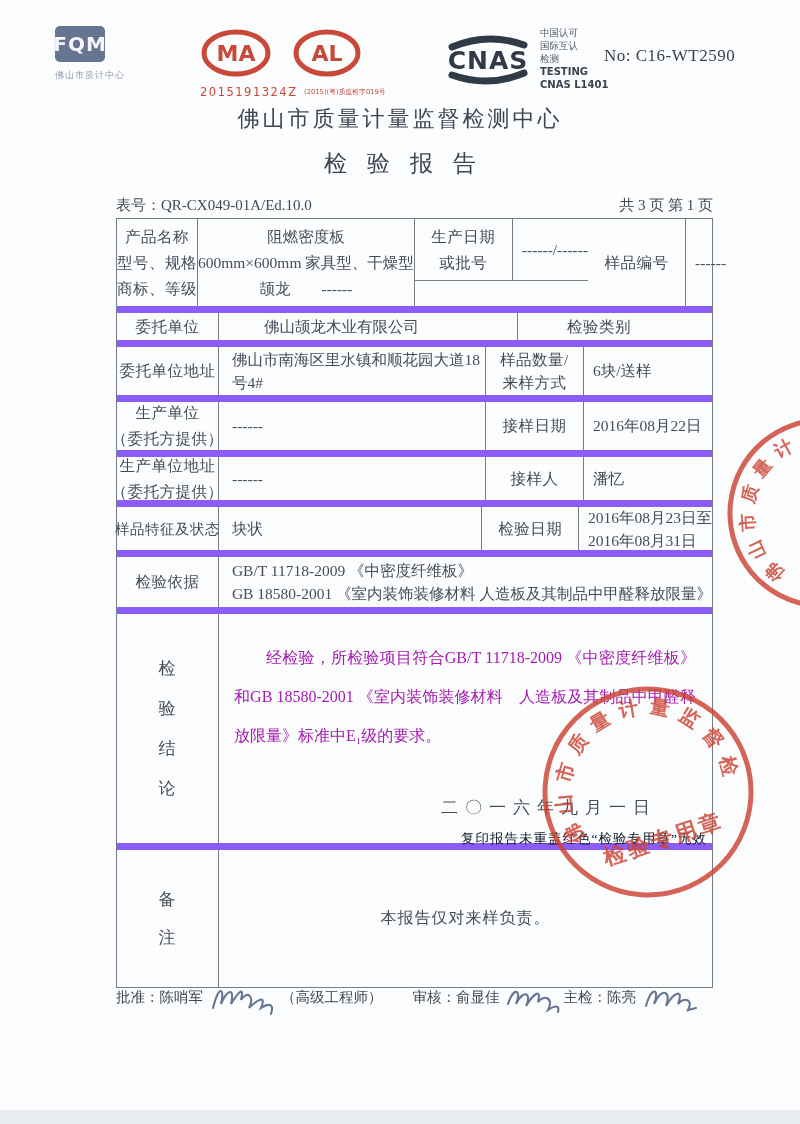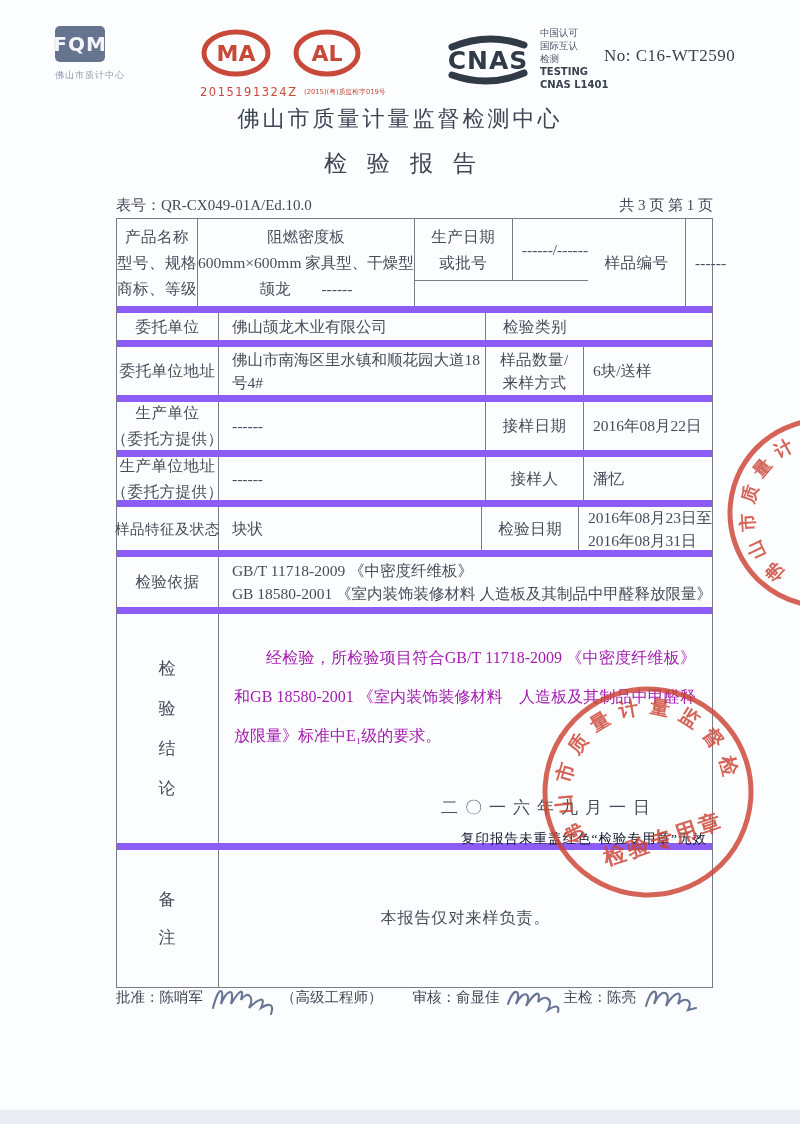--- a/index.html
+++ b/index.html
@@ -132,21 +132,21 @@
           <div class="c w3 lab">
             <div class="ln">样品编号</div>
           </div>
           <div class="c w4 val-left4">
             <div class="ln">------</div>
           </div>
         </div>
       </div>
     </div>
 
-    <div class="row" style="height:34px;">
+    <div class="row" style="height:34px;gap:32px;">
       <div class="c w1 lab">
           <div class="ln">委托单位</div>
         </div>
       <div class="c w2 val-left">
           <div class="ln">佛山颉龙木业有限公司</div>
         </div>
       <div class="c w3 lab">
           <div class="ln">检验类别</div>
         </div>
     </div>

